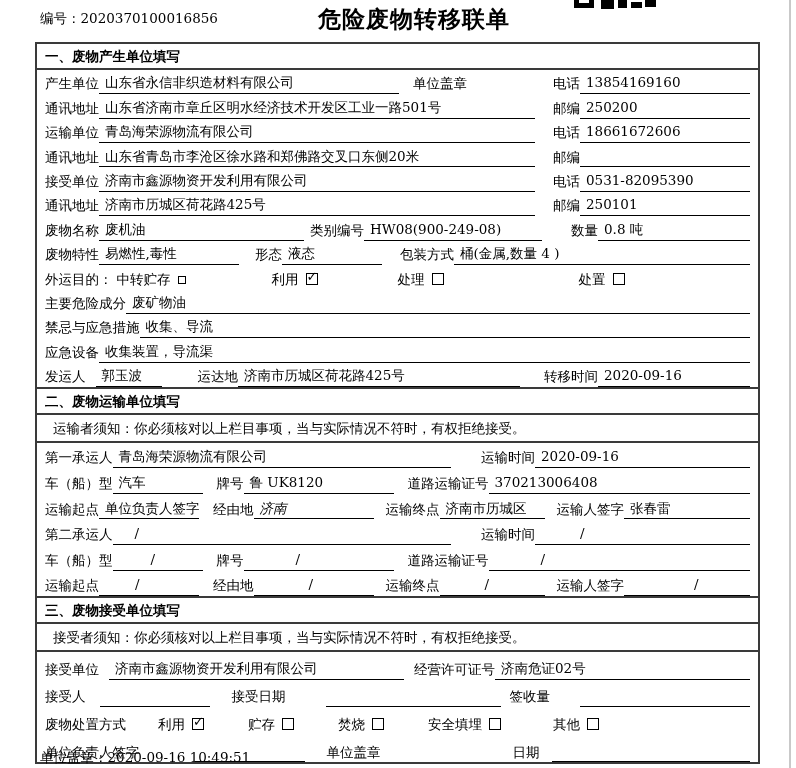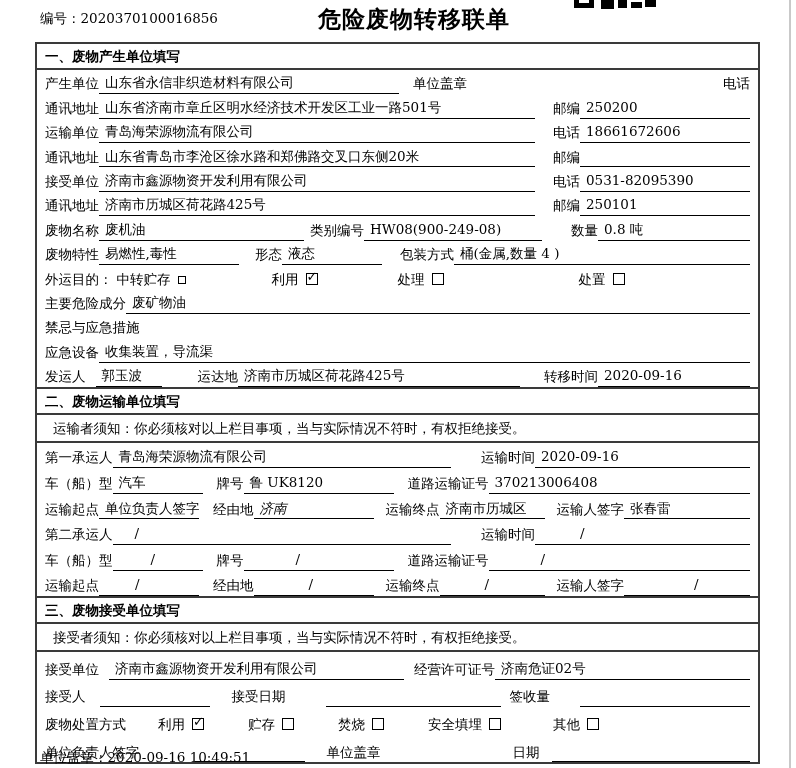--- a/index.html
+++ b/index.html
@@ -57,20 +57,21 @@
 
 <div class="form-box">
 
   <div class="sec">一、废物产生单位填写</div>
 
   <div class="row">
     <span class="lbl">产生单位</span>
     <span class="val" style="width:300px;">山东省永信非织造材料有限公司</span>
     <span class="lbl" style="margin-left:14px;">单位盖章</span>
     <span class="lbl mla">电话</span>
+    <span class="val" style="width:170px;">13854169160</span>
   </div>
 
   <div class="row">
     <span class="lbl">通讯地址</span>
     <span class="val" style="width:436px;">山东省济南市章丘区明水经济技术开发区工业一路501号</span>
     <span class="lbl mla">邮编</span>
     <span class="val" style="width:170px;">250200</span>
   </div>
 
   <div class="row">
@@ -127,20 +128,21 @@
     <span class="opt" style="margin-left:135px;"><span>处置</span><span class="cb"></span></span>
   </div>
 
   <div class="row">
     <span class="lbl">主要危险成分</span>
     <span class="val f1">废矿物油</span>
   </div>
 
   <div class="row">
     <span class="lbl">禁忌与应急措施</span>
+    <span class="val f1">收集、导流</span>
   </div>
 
   <div class="row">
     <span class="lbl">应急设备</span>
     <span class="val f1">收集装置，导流渠</span>
   </div>
 
   <div class="row">
     <span class="lbl">发运人</span>
     <span class="val" style="width:66px;margin-left:10px;">郭玉波</span>

